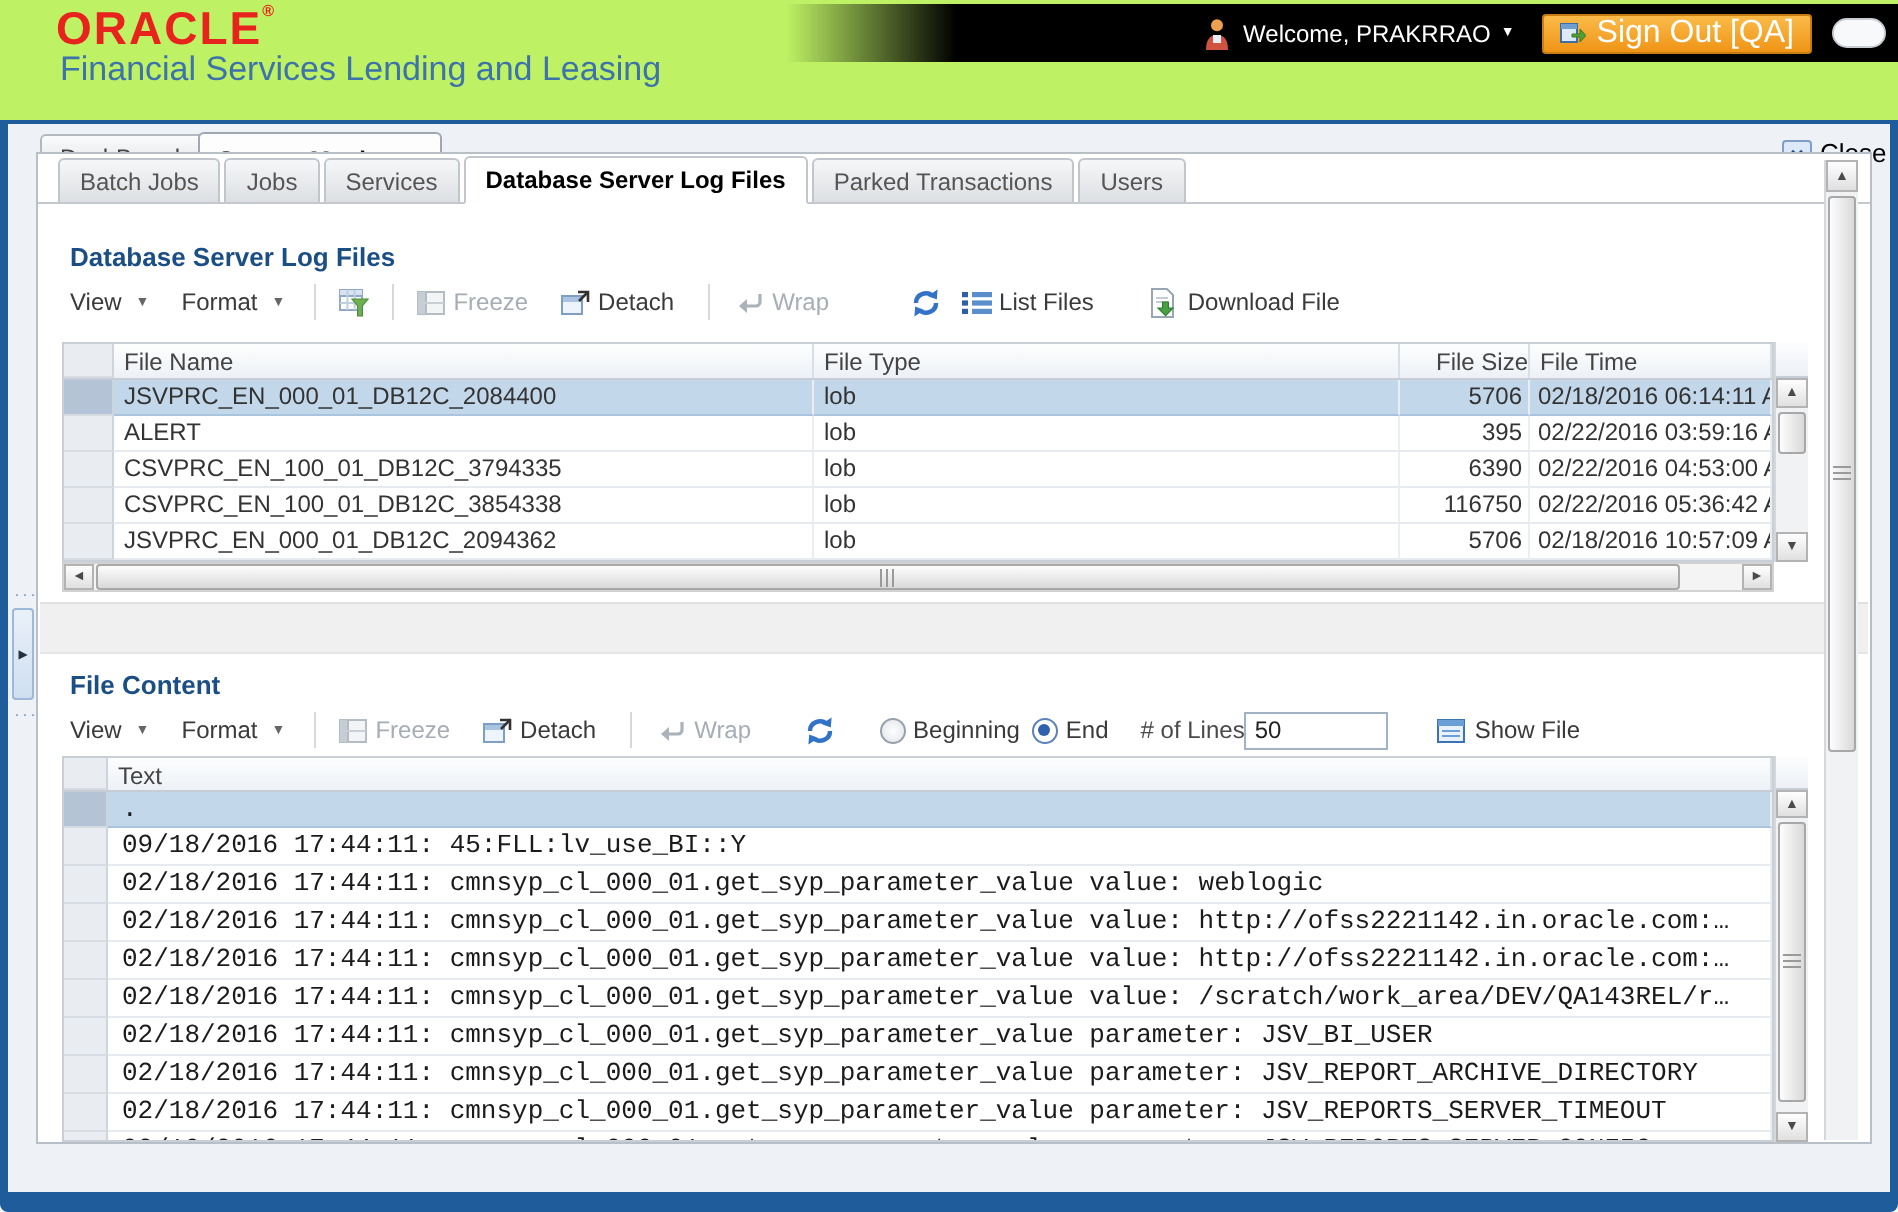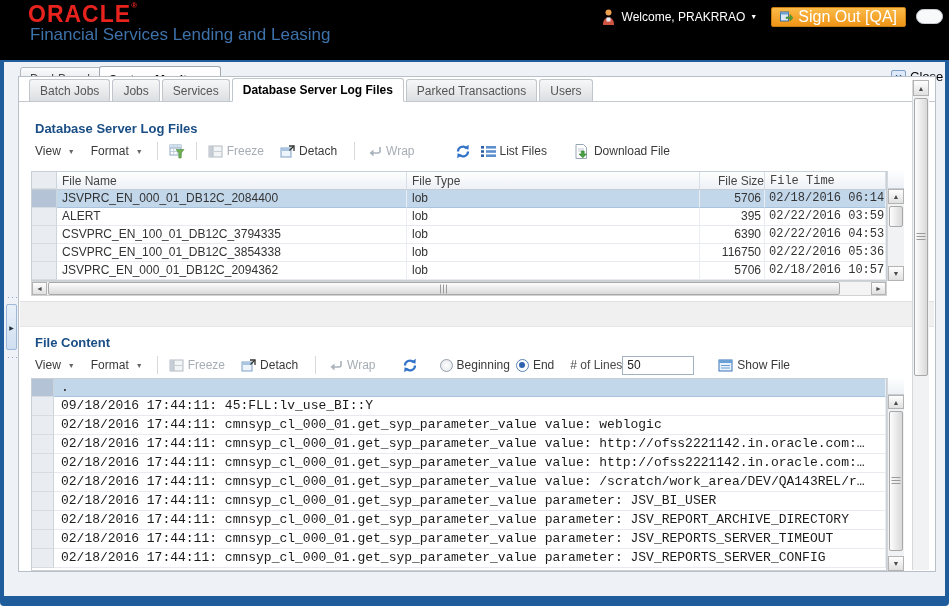--- a/index.html
+++ b/index.html
@@ -1,21 +1,21 @@
 <!DOCTYPE html>
 <html><head>
 <meta charset="utf-8">
 <style>
   * { margin:0; padding:0; box-sizing:border-box; }
   body { font-family:"Liberation Sans",sans-serif; background:#fff; }
   .screen { position:relative; width:949px; height:606px; overflow:hidden; background:#fff; font-size:12px; color:#333; }
   .abs { position:absolute; }
 
   
-  .hdr { position:absolute; left:0; top:0; width:949px; height:60px; background:#000000; }
+  .hdr { position:absolute; left:0; top:0; width:949px; height:60px; background:#bef264; }
   .logo { position:absolute; left:28px; top:1px; font-size:23px; font-weight:bold; color:#e8231e; letter-spacing:1px; }
   .logo .reg { font-size:8px; vertical-align:top; }
   .product { position:absolute; left:30px; top:25px; font-size:17px; color:#3d72aa; }
   .hdr-black { position:absolute; left:393px; top:2px; width:556px; height:29px;
     background:linear-gradient(to right, rgba(255,255,255,0) 0px, #000 85px);
     display:flex; align-items:center; justify-content:flex-end; padding-right:6px; }
   .welcome { color:#fff; font-size:12px; margin-left:7px; }
   .hdr-caret { color:#fff; font-size:7px; margin-left:5px; }
   .signout-btn { margin-left:14px; height:20px; display:flex; align-items:center; gap:5px; padding:0 8px;
     background:linear-gradient(#fbbb49,#ef9416); border:1px solid #c87d12; border-radius:2px; cursor:pointer; }
@@ -71,21 +71,21 @@
   .g-row > div { border-right:1px solid #eaeef2; border-bottom:1px solid #e7ebef; overflow:hidden; white-space:nowrap; }
   .gut { background:#e9edf2; border-right:1px solid #ccd4dc !important; border-bottom:1px solid #d7dce2 !important; }
   .g-row.selected > div { background:#c3d7eb; border-bottom:1px solid #aac4de; }
   .g-row.selected > .gut { background:#b4c4d6; }
 
   .t1-head, .t1-row { height:18px; font-size:12px; }
   .c-gut { width:25px; }
   .c-name { width:350px; padding:1px 0 0 5px; }
   .c-type { width:293px; padding:1px 0 0 5px; }
   .c-size { width:65px; padding:1px 3px 0 0; text-align:right; }
-  .c-time { width:121px; padding:1px 0 0 4px;font-family:Liberation Mono, monospace; }
+  .c-time { width:121px; padding:1px 0 0 4px; }
 
   .t2-head { height:17px; font-size:12px; }
   .t2-row { height:19px; font-size:12px; }
   .t2-row.first { height:18px; }
   .c-gut2 { width:22px; }
   .c-text-h { flex:1; padding:1px 0 0 7px; }
   .c-text { flex:1; padding:1px 0 0 7px; font-family:"Liberation Mono",monospace; font-size:13px; color:#1b1b1b; }
 
   
   .sb-btn { background:linear-gradient(#fefefe,#e0e0e0); border:1px solid #b3b3b3; color:#4a4a4a; font-size:7px;
@@ -399,20 +399,24 @@
               <rect x="1" y="1" width="13" height="3" fill="#6ba0d6"></rect>
               <line x1="3" y1="6.5" x2="12" y2="6.5" stroke="#6ba0d6"></line>
               <line x1="3" y1="9" x2="12" y2="9" stroke="#6ba0d6"></line>
             </svg>
         </span>
           <span>Show File</span>
       </div>
     </div>
 
     <div class="grid" style="left:12px; top:301px; width:856px; height:193px; overflow:hidden;">
+      <div class="g-head t2-head">
+        <div class="c-gut2 gut"></div>
+        <div class="c-text-h">Text</div>
+      </div>
       <div class="g-row t2-row first selected">
         <div class="c-gut2 gut"></div>
         <div class="c-text">.</div>
       </div>
       <div class="g-row t2-row">
         <div class="c-gut2 gut"></div>
         <div class="c-text">09/18/2016 17:44:11: 45:FLL:lv_use_BI::Y</div>
       </div>
       <div class="g-row t2-row">
         <div class="c-gut2 gut"></div>

